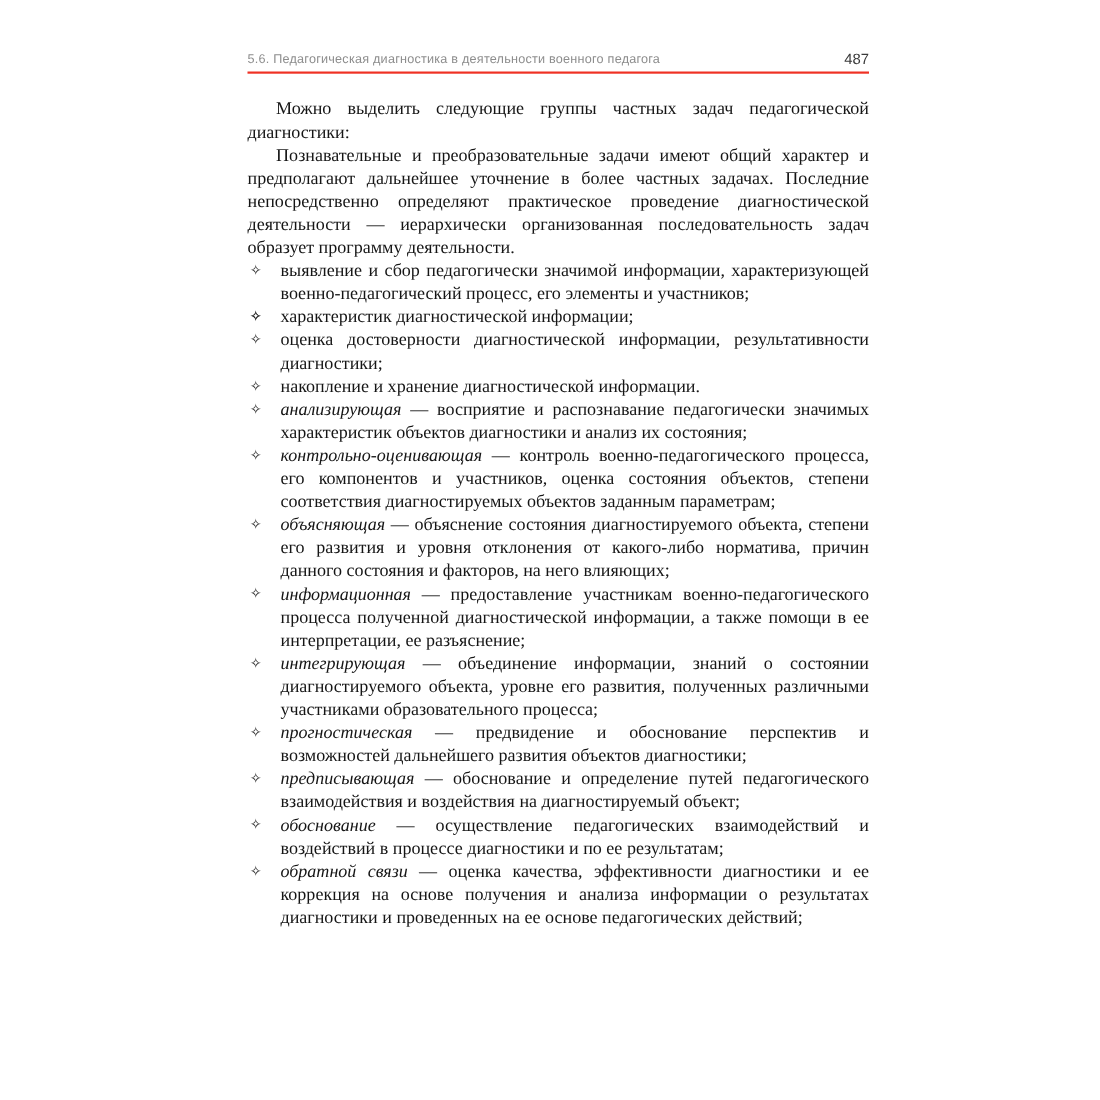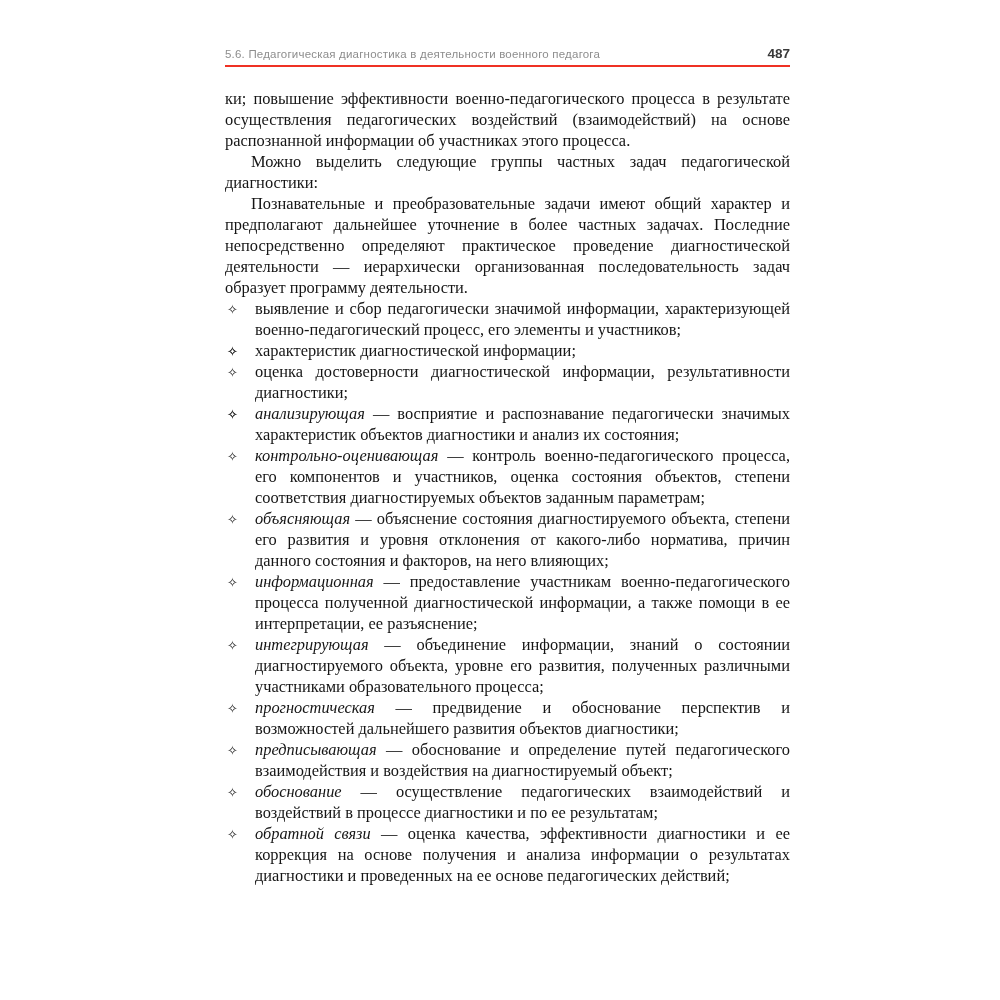--- a/index.html
+++ b/index.html
@@ -24,21 +24,21 @@
     align-items: center;
     font-family: "Liberation Sans", sans-serif;
   }
   .header-title {
     font-size: 11.5px;
     color: #8d8d8d;
     letter-spacing: 0.2px;
   }
   .page-number {
     font-size: 13.5px;
-    font-weight: bold;
+    font-weight: normal;
     color: #3a3a3a;
   }
   .header-rule {
     position: absolute;
     top: 65px;
     left: 225px;
     width: 565px;
     height: 2px;
     background: #ef3124;
   }
@@ -89,21 +89,20 @@
 
   <header class="page-header">
     <span class="header-title">5.6. Педагогическая диагностика в деятельности военного педагога</span>
     <span class="page-number">487</span>
   </header>
 
   <div class="header-rule" style="background: rgb(239, 49, 36);"></div>
 
   <main class="content">
 
-    <p class="para">ки; повышение эффективности военно-педагогического процесса в результате осуществления педагогических воздействий (взаимодействий) на основе распознанной информации об участниках этого процесса.</p>
 
     <p class="para indent">Можно выделить следующие группы частных задач педагогической диагностики:</p>
 
     <p class="para indent">Познавательные и преобразовательные задачи имеют общий характер и предполагают дальнейшее уточнение в более частных задачах. Последние непосредственно определяют практическое проведение диагностической деятельности — иерархически организованная последовательность задач образует программу деятельности.</p>
 
     <ul class="diamond-list">
       <li>
         <span class="bullet">✧</span>
         <span>выявление и сбор педагогически значимой информации, характеризующей военно-педагогический процесс, его элементы и участников;</span>
       </li>
@@ -113,20 +112,21 @@
       <li>
         <span class="bullet">✧</span>
         <span>характеристик диагностической информации;</span>
       </li>
       <li>
         <span class="bullet">✧</span>
         <span>оценка достоверности диагностической информации, результативности диагностики;</span>
       </li>
       <li>
         <span class="bullet">✧</span>
+        <span>накопление и хранение диагностической информации.</span>
       </li>
     </ul>
 
 
     <ul class="diamond-list">
       <li>
         <span class="bullet">✧</span>
         <span><span class="term">анализирующая</span><span> — восприятие и распознавание педагогически значимых характеристик объектов диагностики и анализ их состояния;</span></span>
       </li>
       <li>

